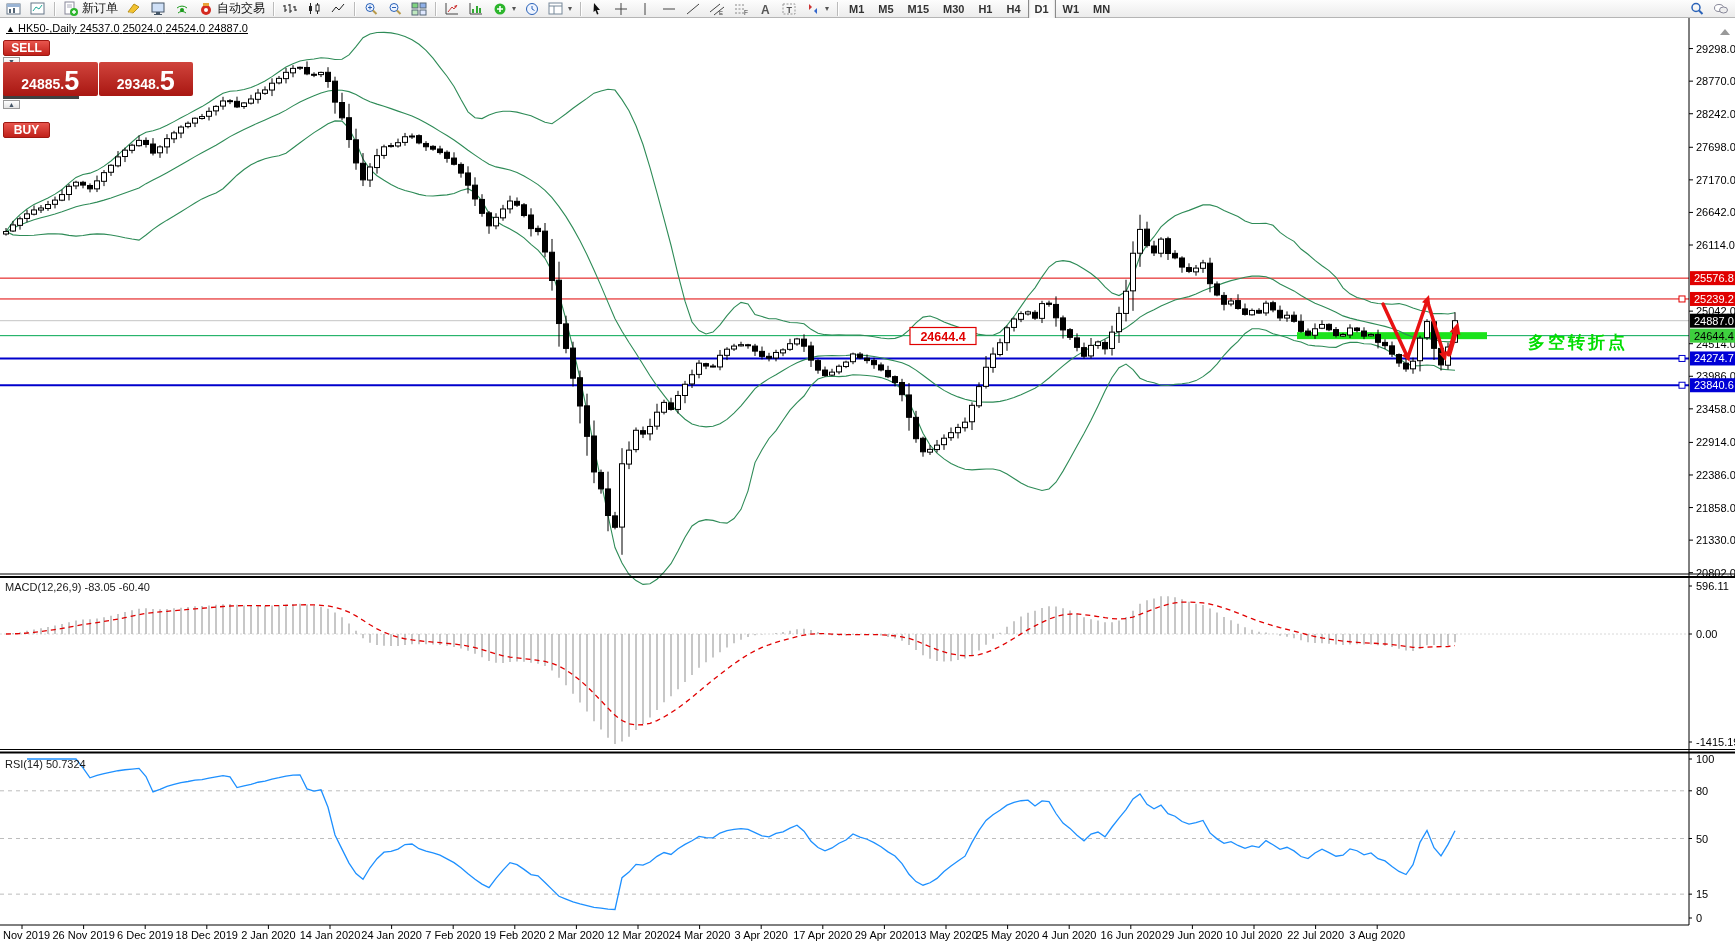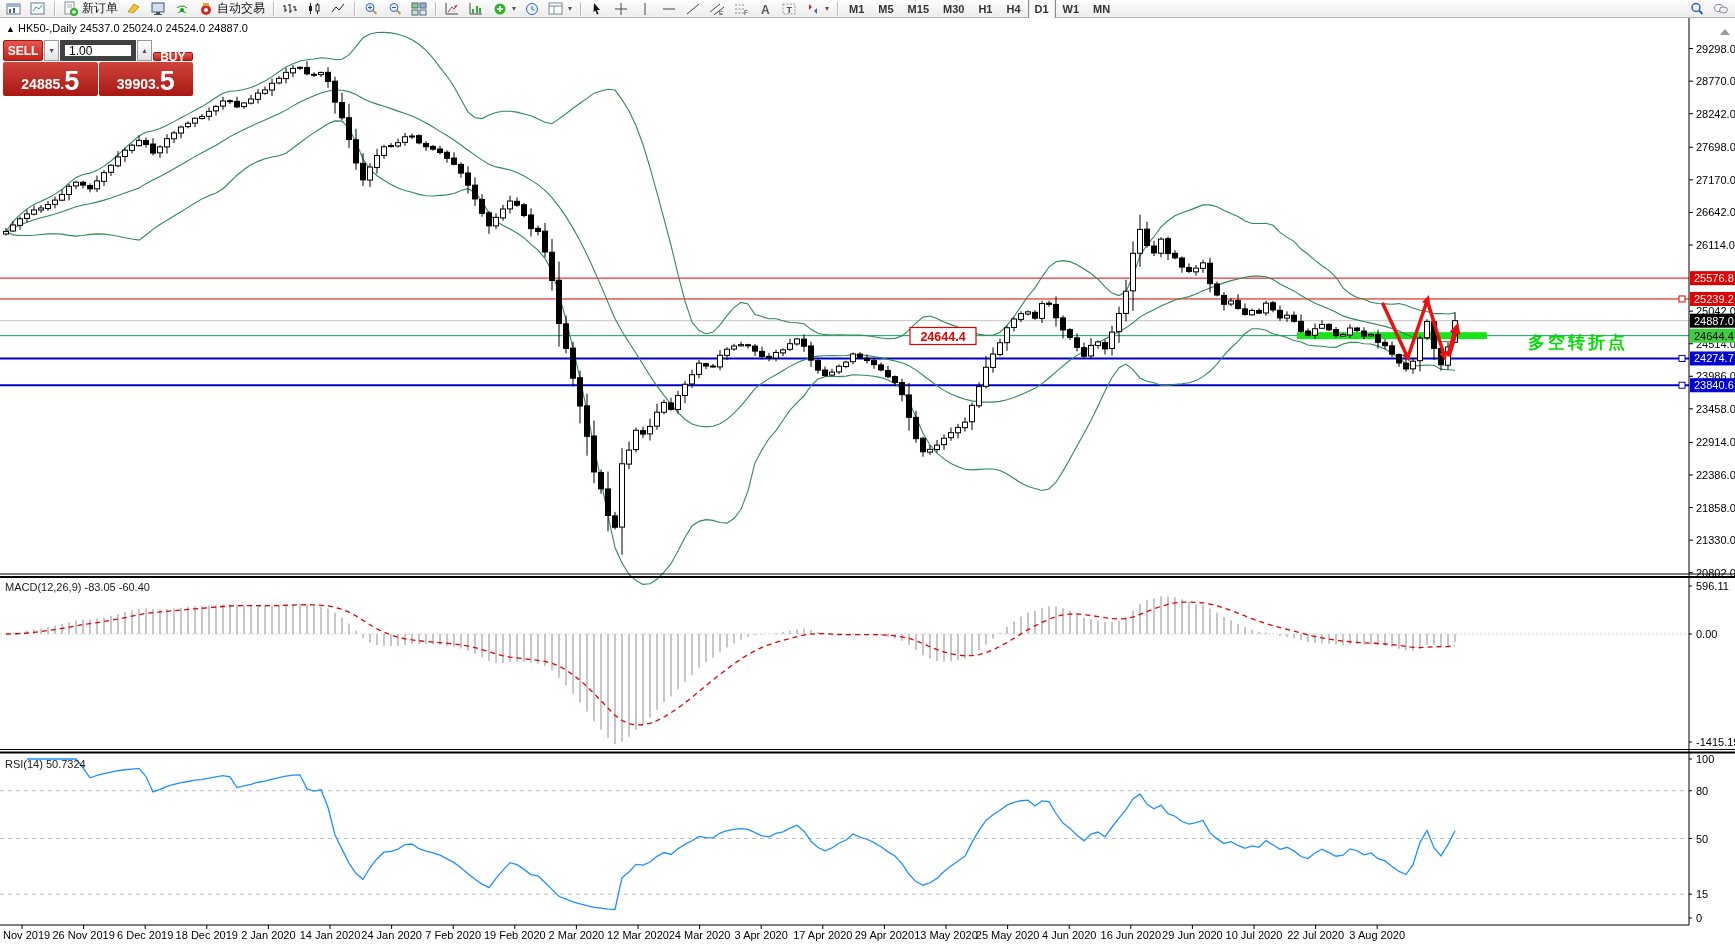--- a/index.html
+++ b/index.html
@@ -8,25 +8,25 @@
   #toolbar{position:absolute;left:0;top:0;width:1735px;height:18px;background:linear-gradient(#fdfdfd,#ececec);border-bottom:1px solid #b5b5b5;display:flex;align-items:center;padding:0 2px;box-sizing:border-box;}
   .tb-btn{display:flex;align-items:center;gap:3px;height:16px;padding:0 3px;border:1px solid transparent;border-radius:2px;cursor:default;}
   .tb-btn svg{display:block;}
   .tb-label{font-size:12px;color:#111;white-space:nowrap;}
   .tb-sep{width:1px;height:14px;background:#bbb;margin:0 4px;box-shadow:1px 0 0 #fff;}
   .tb-dd{font-size:8px;color:#555;margin-left:1px;}
   .tf-btn{font-size:11px;color:#333;padding:10px 6px;border:1px solid transparent;border-radius:2px;font-weight:bold;}
   .tf-btn.active{background:#fafafa;border-color:#8a8a8a;box-shadow:inset 0 0 2px #bbb;}
   .tb-spacer{flex:1;}
   
-  #title-line{position:absolute;left:6px;top:22px;font-size:11px;color:#000;z-index:5;}
+  #title-line{position:absolute;left:6px;top:22px;font-size:11px;color:#000;z-index:5;text-decoration:underline;}
   #title-line b{font-weight:normal;}
   
   #oneclick{position:absolute;left:3px;top:40px;width:190px;z-index:6;}
-  #oc-row1{display:flex;height:21px;gap:1px;}
+  #oc-row1{display:flex;height:21px;gap:1px;flex-direction:column;}
   .oc-btn{background:linear-gradient(#e8564e,#c0211a);color:#fff;font-weight:bold;font-size:12px;display:flex;align-items:center;justify-content:center;border:1px solid #9e1812;border-radius:2px;}
   #oc-sell-btn{width:45px;}
   #oc-buy-btn{width:45px;margin-top:12px;}
   .oc-spin{width:15px;background:linear-gradient(#fff,#e3e3e3);border:1px solid #999;display:flex;align-items:center;justify-content:center;font-size:7px;color:#456;}
   #oc-vol{width:58px;border:5px solid #404040;font-size:12px;text-align:left;padding:4px 4px;font-family:"Liberation Sans",sans-serif;}
   #oc-row2{display:flex;height:34px;gap:1px;margin-top:1px;}
   .oc-price{flex:1;background:linear-gradient(#d0443c,#a91712);color:#fff;display:flex;align-items:flex-end;justify-content:center;border-radius:2px;padding-bottom:1px;}
   .oc-main{font-size:14px;font-weight:bold;line-height:22px;}
   .oc-dot{font-size:14px;font-weight:bold;line-height:22px;}
   .oc-big{font-size:27px;font-weight:bold;line-height:27px;}
@@ -267,21 +267,21 @@
       <div class="oc-spin">▲</div>
       <div class="oc-btn" id="oc-buy-btn">BUY</div>
     </div>
     <div id="oc-row2">
       <div class="oc-price">
         <span class="oc-main">24885</span>
           <span class="oc-dot">.</span>
           <span class="oc-big">5</span>
       </div>
       <div class="oc-price">
-        <span class="oc-main">39903</span>
+        <span class="oc-main">29348</span>
           <span class="oc-dot">.</span>
           <span class="oc-big">5</span>
       </div>
     </div>
   </div>
 
   <svg id="chart" width="1735" height="927" viewBox="0 18 1735 927" style="position:absolute;left:0;top:18px;">
     <rect x="0" y="18" width="1735" height="927" fill="#ffffff"></rect>
     <g id="g-levels">
         <line x1="0" y1="278.1400370141888" x2="1689" y2="278.1400370141888" stroke="#e00000" stroke-width="1"></line>

